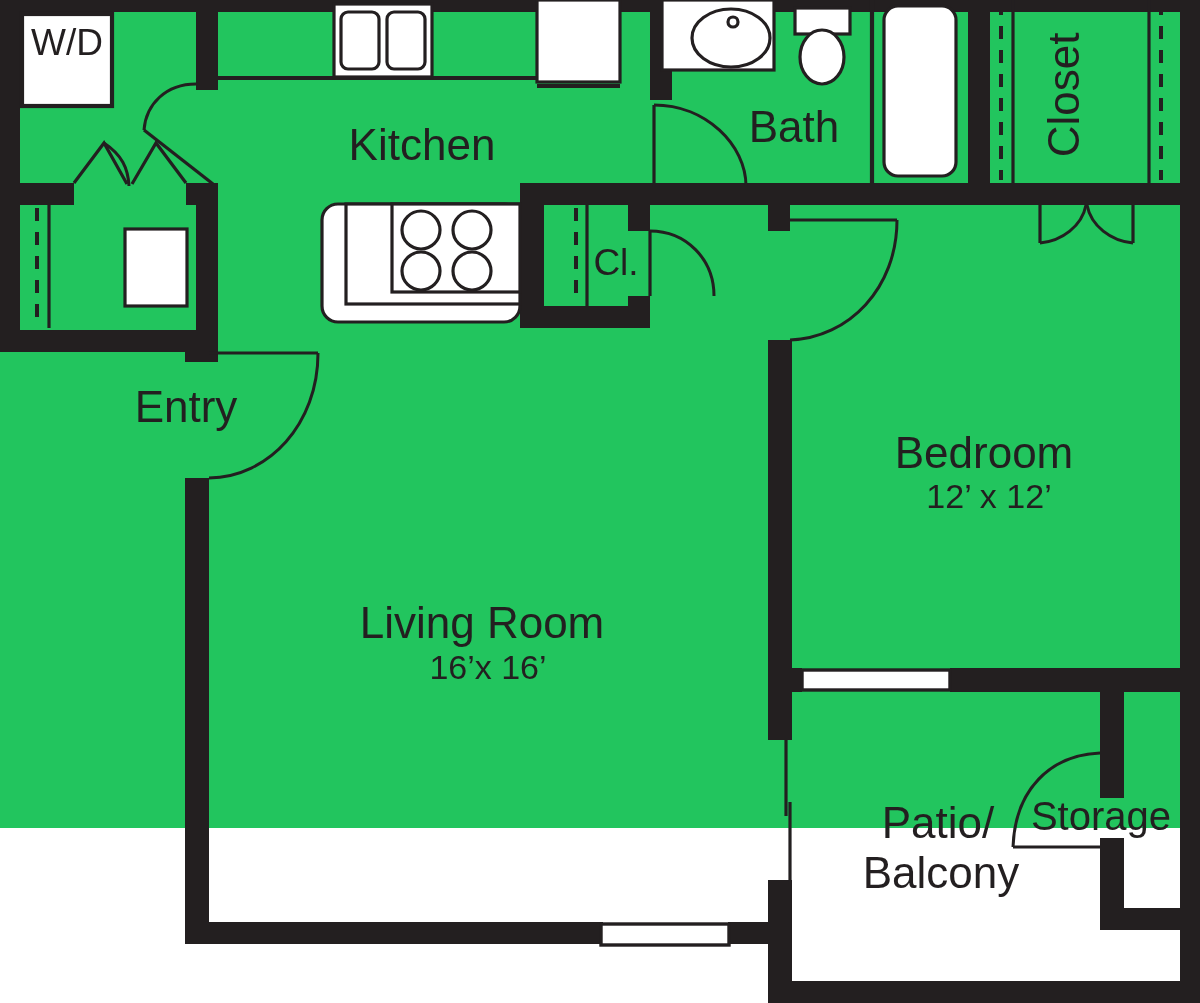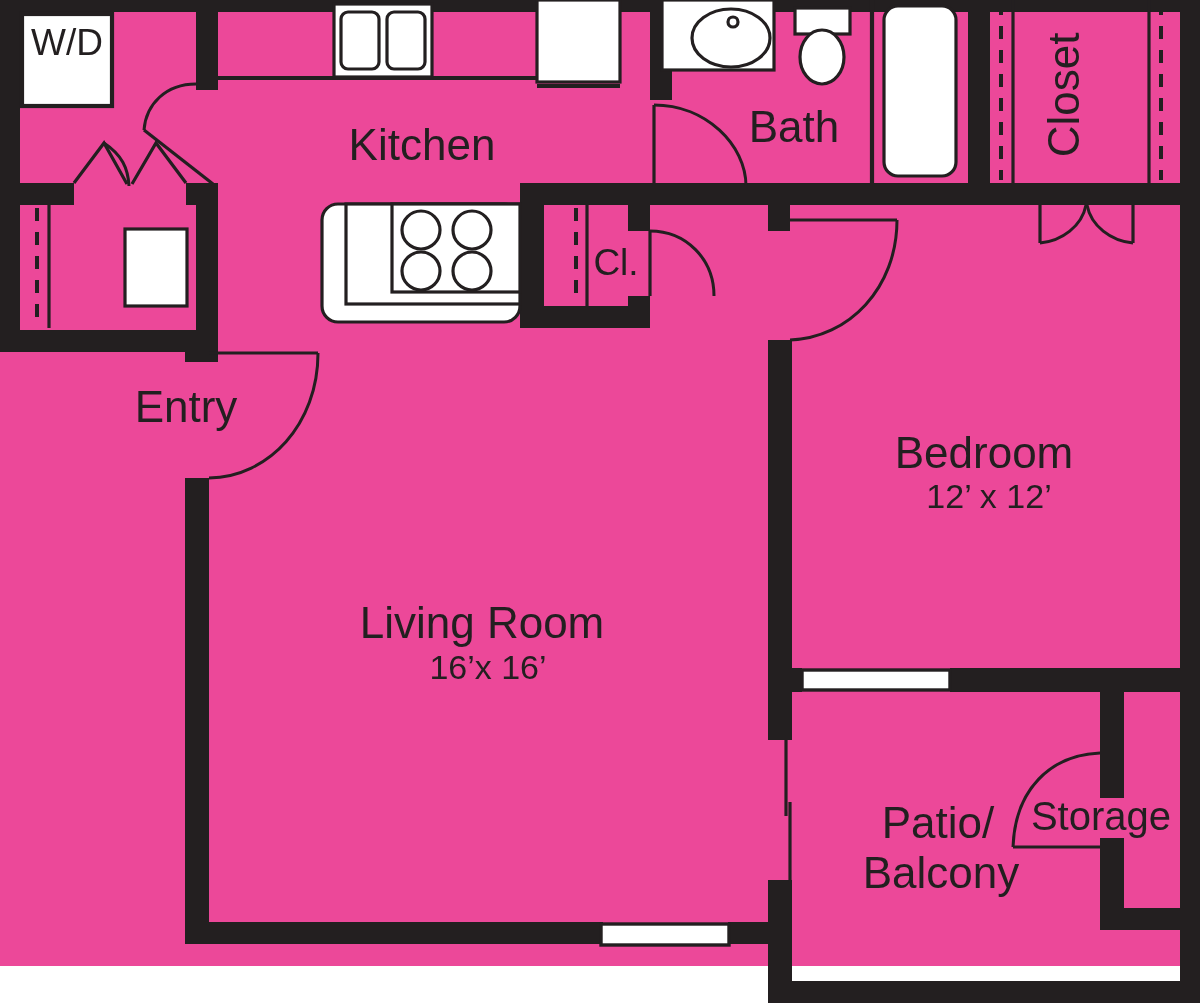--- a/index.html
+++ b/index.html
@@ -9,22 +9,22 @@
   }
   body {
     width: 1200px;
     height: 1003px;
     font-family: "Liberation Sans", sans-serif;
     overflow: hidden;
   }
   #plan-root {
     position: relative;
     width: 1200px;
-    height: 966px;
-    background: #ec4899;
+    height: 828px;
+    background: #22c55e;
   }
   svg#floorplan {
     display: block;
     width: 1200px;
     height: 1003px;
   }
   .wall      { fill: #231f20; }
   .thinline  { fill: none; stroke: #231f20; stroke-width: 3.2; }
   .thinline2 { fill: none; stroke: #231f20; stroke-width: 4.2; }
   .fixture   { fill: #ffffff; stroke: #231f20; stroke-width: 4.2; }

